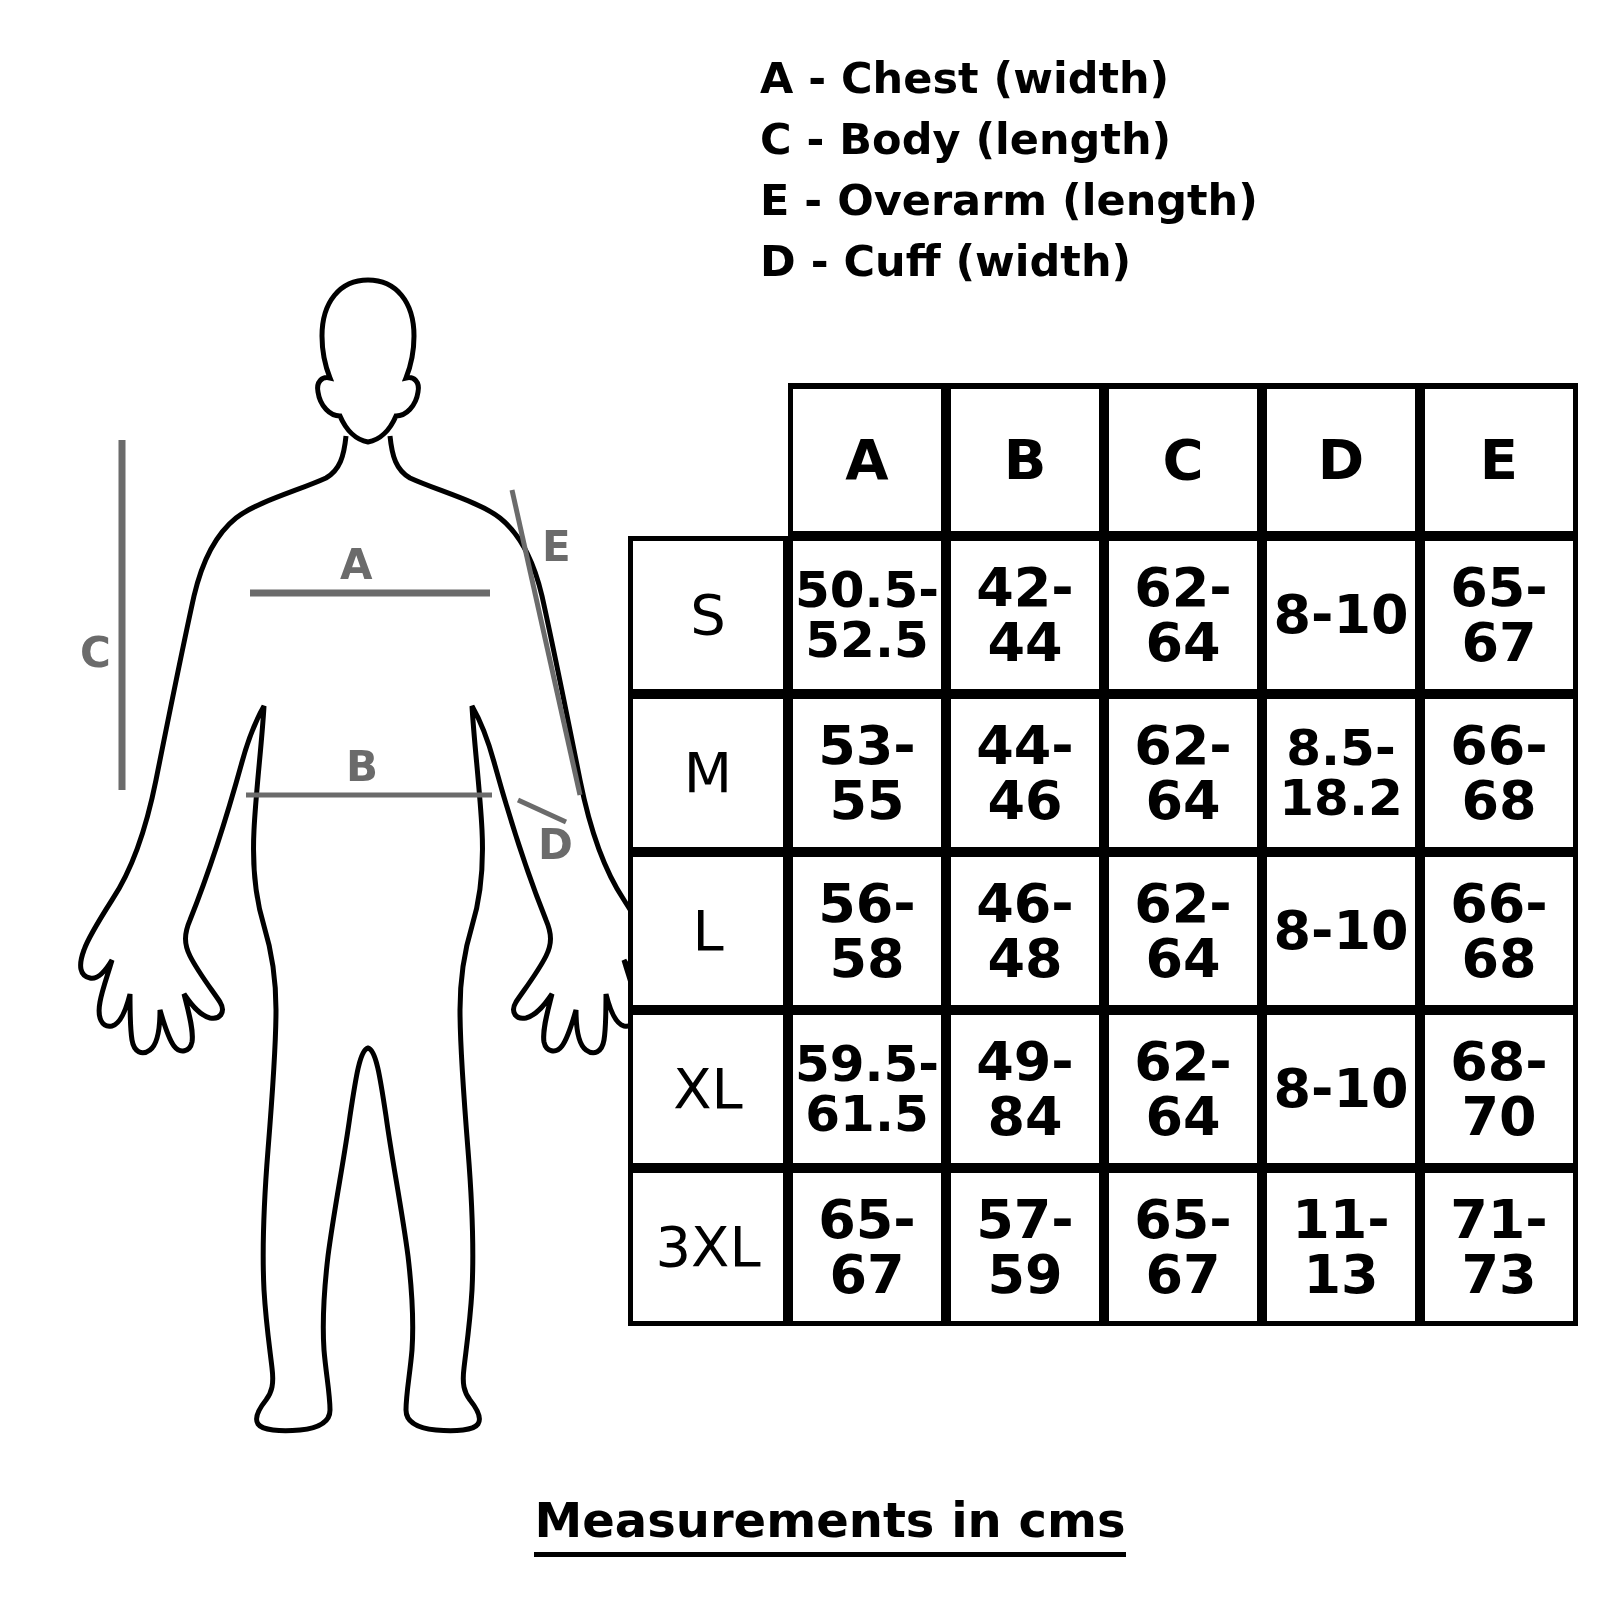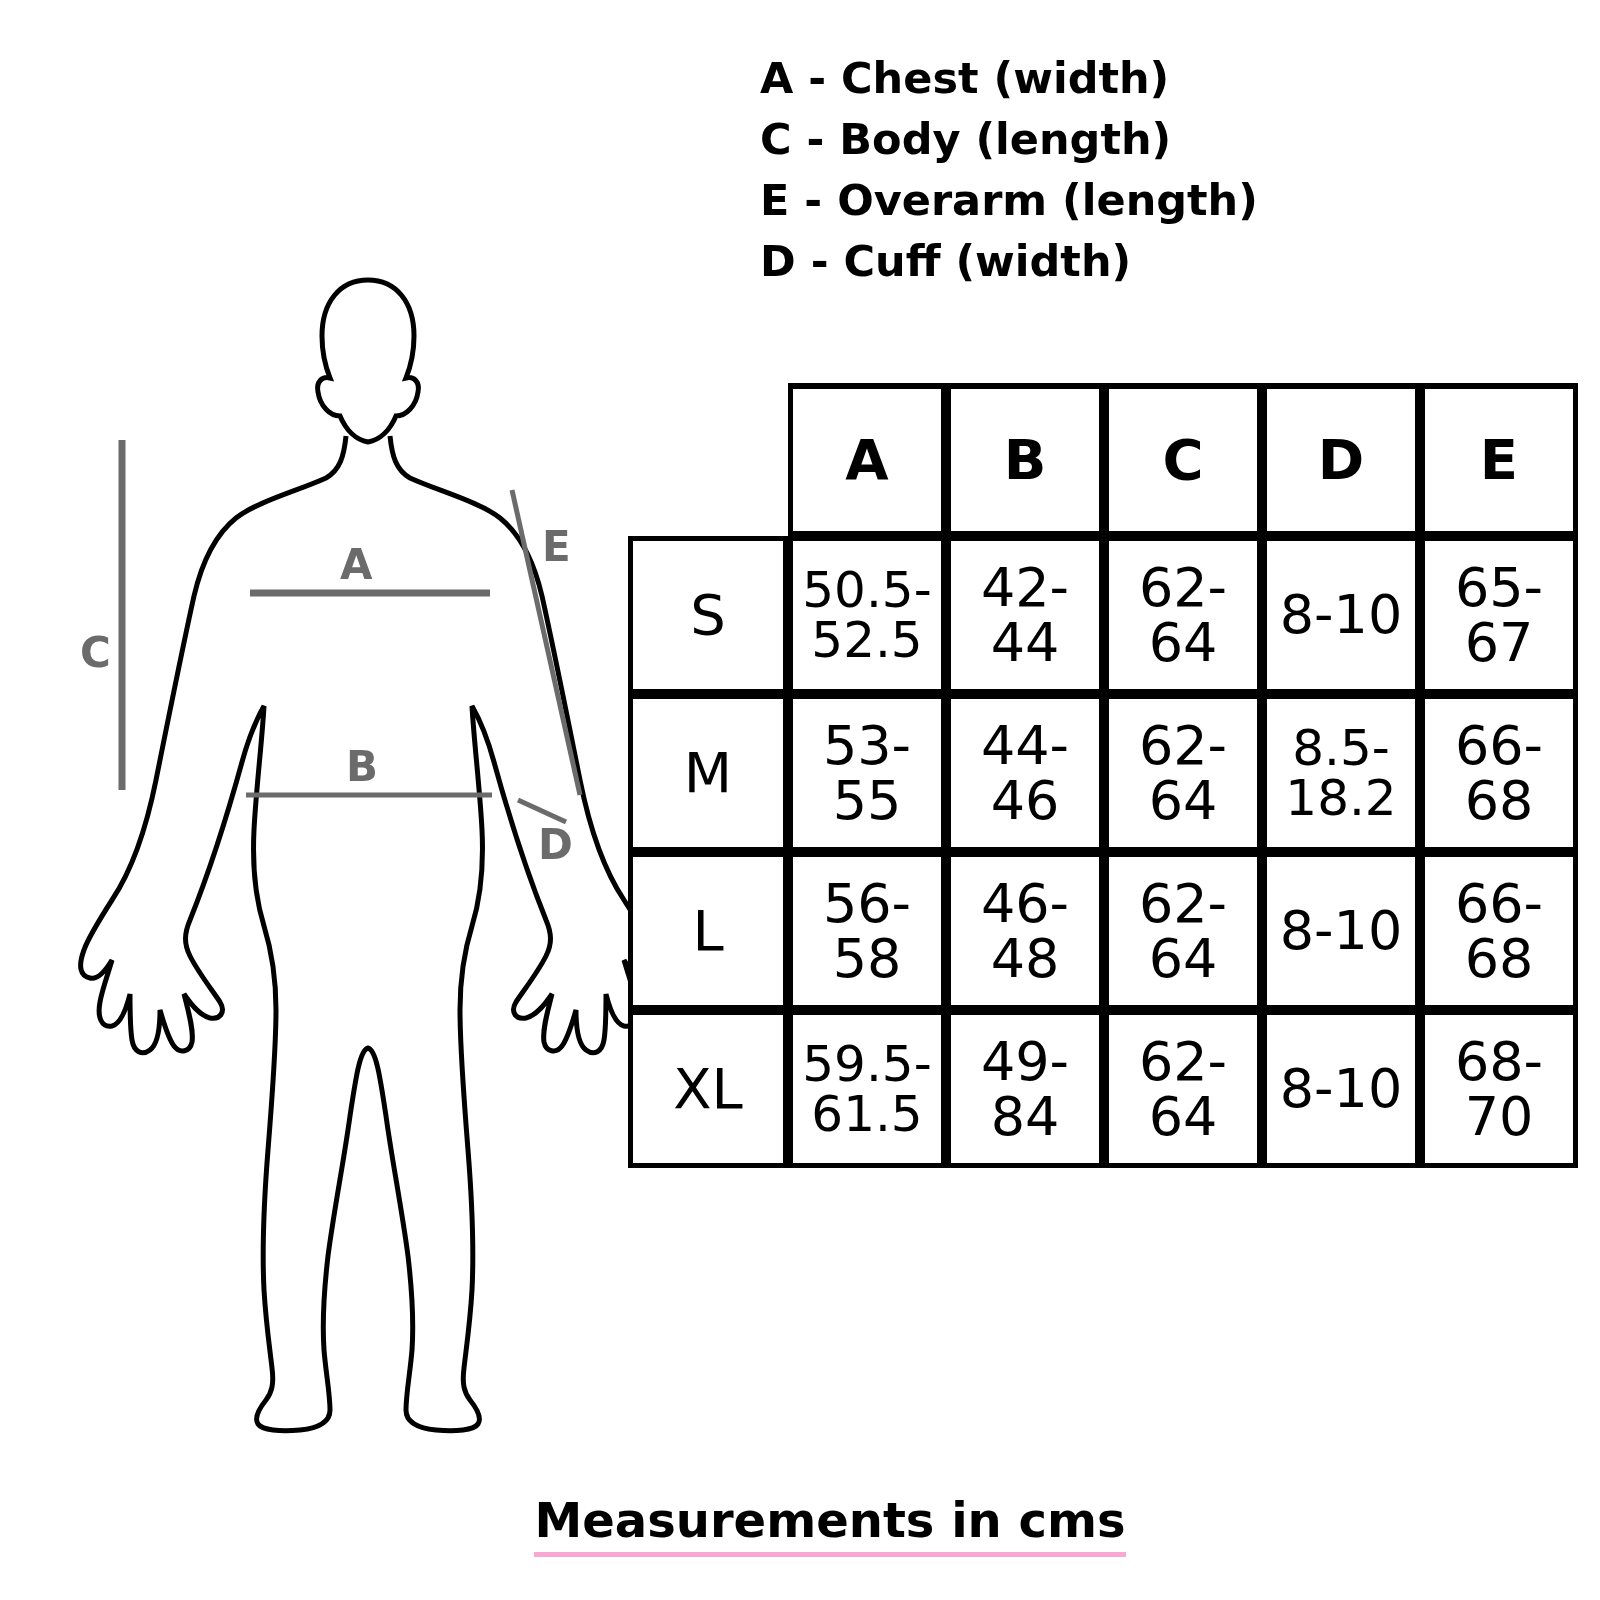--- a/index.html
+++ b/index.html
@@ -47,21 +47,21 @@
     top: 383px;
     border-collapse: separate;
     border-spacing: 0;
   }
   #size-table td {
     border: 5px solid #000;
     background: #fff;
     text-align: center;
     vertical-align: middle;
     font-size: 54px;
-    font-weight: normal;
+    font-weight: bold;
     padding: 0;
     line-height: 1.02;
   }
   #size-table td.corner {
     border: none;
     background: transparent;
   }
   #size-table td.hdr {
     font-weight: bold;
     font-size: 56px;
@@ -87,21 +87,21 @@
   #footer-note {
     position: absolute;
     left: 0;
     top: 1492px;
     width: 1600px;
     text-align: center;
   }
   #footer-note span {
     font-size: 48px;
     font-weight: bold;
-    border-bottom: 5px solid #f9a8d4;
+    border-bottom: 5px solid #000000;
     padding-bottom: 4px;
     display: inline-block;
     margin-left: 60px;
   }
 </style>
 </head>
 <body>
 
 <div id="legend">
   <div class="legend-line">A - Chest (width)</div>
@@ -265,18 +265,26 @@
   <tr>
     <td class="sizecell">XL</td>
     <td class="val two-line">59.5-61.5</td>
     <td class="val">49-84</td>
     <td class="val">62-64</td>
     <td class="val">8-10</td>
     <td class="val">68-70</td>
   </tr>
 
 
+  <tr>
+    <td class="sizecell">3XL</td>
+    <td class="val">65-67</td>
+    <td class="val">57-59</td>
+    <td class="val">65-67</td>
+    <td class="val">11-13</td>
+    <td class="val">71-73</td>
+  </tr>
 </tbody>
   </table>
 
 <div id="footer-note">
   <span>Measurements in cms</span>
 </div>
 
 </body></html>

